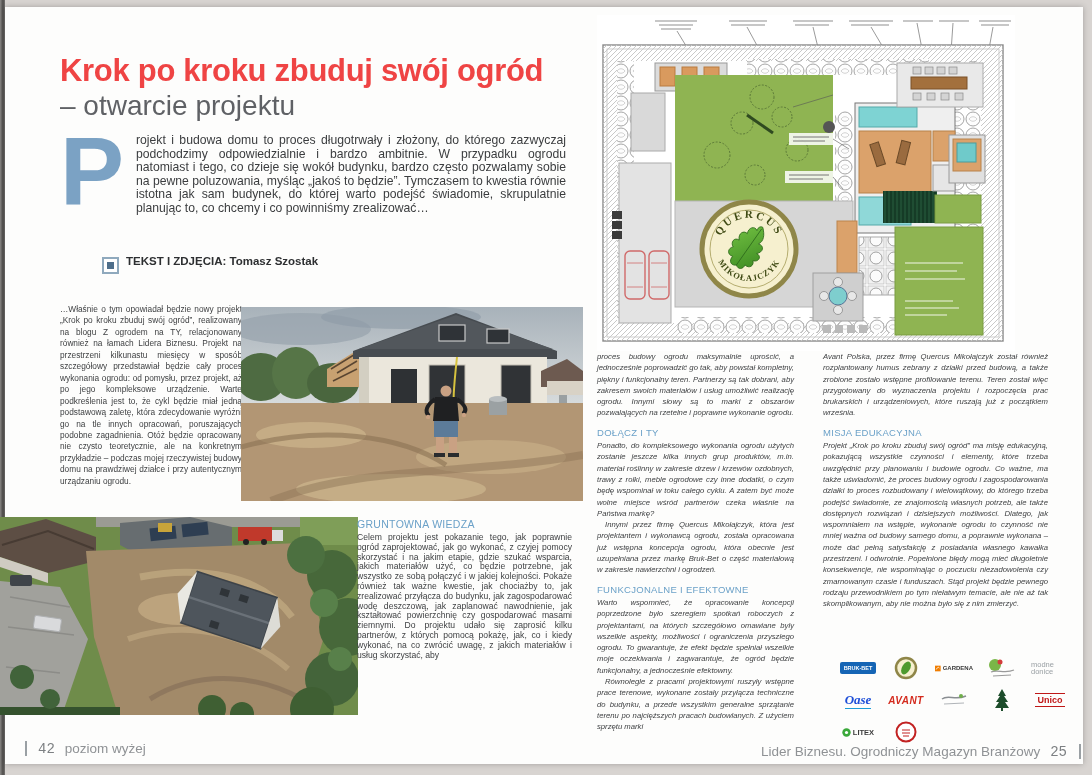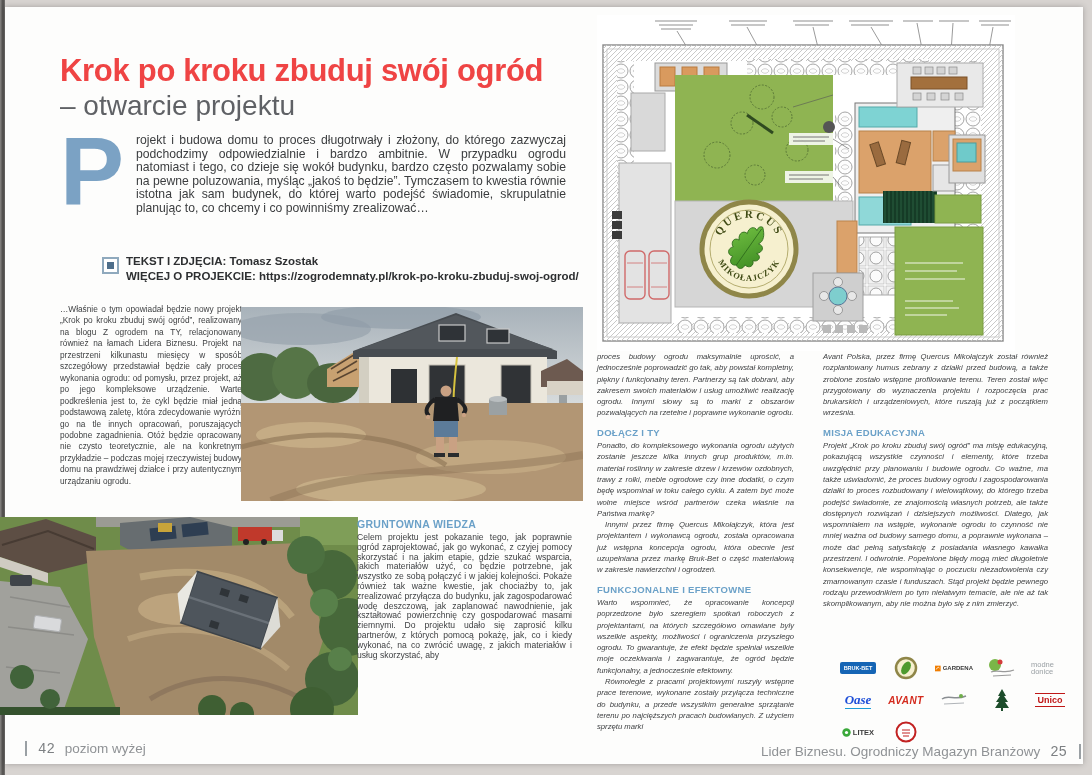--- a/index.html
+++ b/index.html
@@ -14,21 +14,21 @@
   .title1{left:55px;top:46px;font-size:31px;font-weight:bold;color:#ef4444;letter-spacing:-.3px;}
   .title2{left:55px;top:83px;font-size:28px;font-weight:400;color:#5f6165;}
   .intro{left:55px;top:127px;width:506px;font-size:12.2px;line-height:13.6px;text-align:justify;color:#3b3d3f;}
   .dropcap{float:left;width:76px;height:79px;font-size:96px;line-height:74px;font-weight:bold;color:#7ba2c4;}
   .byline{left:55px;top:247px;width:480px;font-size:11.5px;line-height:14.5px;font-weight:bold;color:#2d2f31;margin-left:42px;}
   .byline-icon{position:absolute;left:0;top:3px;width:13px;height:13px;border:2px solid #8fa9bd;background:#fff;}
   .byline-icon:after{content:"";position:absolute;left:3px;top:3px;width:7px;height:7px;background:#4e6e8a;}
   .byline-text{margin-left:24px;}
   .bodycol{left:55px;top:297px;width:182px;font-size:8.3px;line-height:11.45px;text-align:justify;color:#3f4143;}
   .gwcol{left:352px;top:511px;width:215px;color:#3f4143;}
-  .sec-head{font-size:10.5px;font-weight:bold;color:#6ba1c8;letter-spacing:.3px;margin:0 0 3px 0;}
+  .sec-head{font-size:10.5px;font-weight:normal;color:#6ba1c8;letter-spacing:.3px;margin:0 0 3px 0;}
   .gwcol .sec-text{font-size:8.6px;line-height:9.8px;text-align:justify;margin:0;}
   .photo{position:absolute;overflow:hidden;}
   .lfooter{left:20px;top:732px;height:18px;}
   .vbar{display:inline-block;width:2px;height:15px;background:#9aa0a4;vertical-align:middle;}
   .pg-num{display:inline-block;font-size:14px;color:#7d8083;vertical-align:middle;margin:0 10px 0 11px;font-family:Liberation Mono, monospace;}
   .pg-label{display:inline-block;font-size:13.5px;color:#8f9295;vertical-align:middle;}
   
   .rcol{font-size:7.7px;line-height:11.3px;text-align:justify;color:#3f4143;}
   .rcol p{margin:0 0 0 0;font-style:italic;}
   .rcol p + p{text-indent:8px;}
@@ -53,23 +53,20 @@
     <div class="abs title2">– otwarcie projektu</div>
 
     <div class="abs intro">
       <span class="dropcap">P</span><span>rojekt i budowa domu to proces długotrwały i złożony, do którego zazwyczaj podchodzimy odpowiedzialnie i bardzo ambitnie. W przypadku ogrodu natomiast i tego, co dzieje się wokół budynku, bardzo często pozwalamy sobie na pewne poluzowania, myśląc „jakoś to będzie”. Tymczasem to kwestia równie istotna jak sam budynek, do której warto podejść świadomie, skrupulatnie planując to, co chcemy i co powinniśmy zrealizować…</span>
     </div>
 
     <div class="abs byline">
       <span class="byline-icon"></span>
       <div class="byline-text">
         <div>TEKST I ZDJĘCIA: Tomasz Szostak</div>
-        <div>
-          <span>WIĘCEJ O PROJEKCIE: </span><span style="font-weight:bold;">https://zogrodemnaty.pl/krok-po-kroku-zbuduj-swoj-ogrod/</span>
-        </div>
       </div>
     </div>
 
     <div class="abs bodycol">…Właśnie o tym opowiadał będzie nowy projekt „Krok po kroku zbuduj swój ogród”, realizowany na blogu Z ogrodem na TY, relacjonowany również na łamach Lidera Biznesu. Projekt na przestrzeni kilkunastu miesięcy w sposób szczegółowy przedstawiał będzie cały proces wykonania ogrodu: od pomysłu, przez projekt, aż po jego kompleksowe urządzenie. Warte podkreślenia jest to, że cykl będzie miał jedną podstawową zaletę, która zdecydowanie wyróżni go na tle innych opracowań, poruszających podobne zagadnienia. Otóż będzie opracowany nie czysto teoretycznie, ale na konkretnym przykładzie – podczas mojej rzeczywistej budowy domu na prawdziwej działce i przy autentycznym urządzaniu ogrodu.</div>
 
     <div class="photo" style="left:236px;top:300px;width:342px;height:194px;">
       <svg width="342" height="194" viewBox="0 0 342 194" preserveAspectRatio="none">
         <defs>
           <linearGradient id="sky" x1="0" y1="0" x2="0" y2="1">
             <stop offset="0" stop-color="#a8b2ba"></stop>

